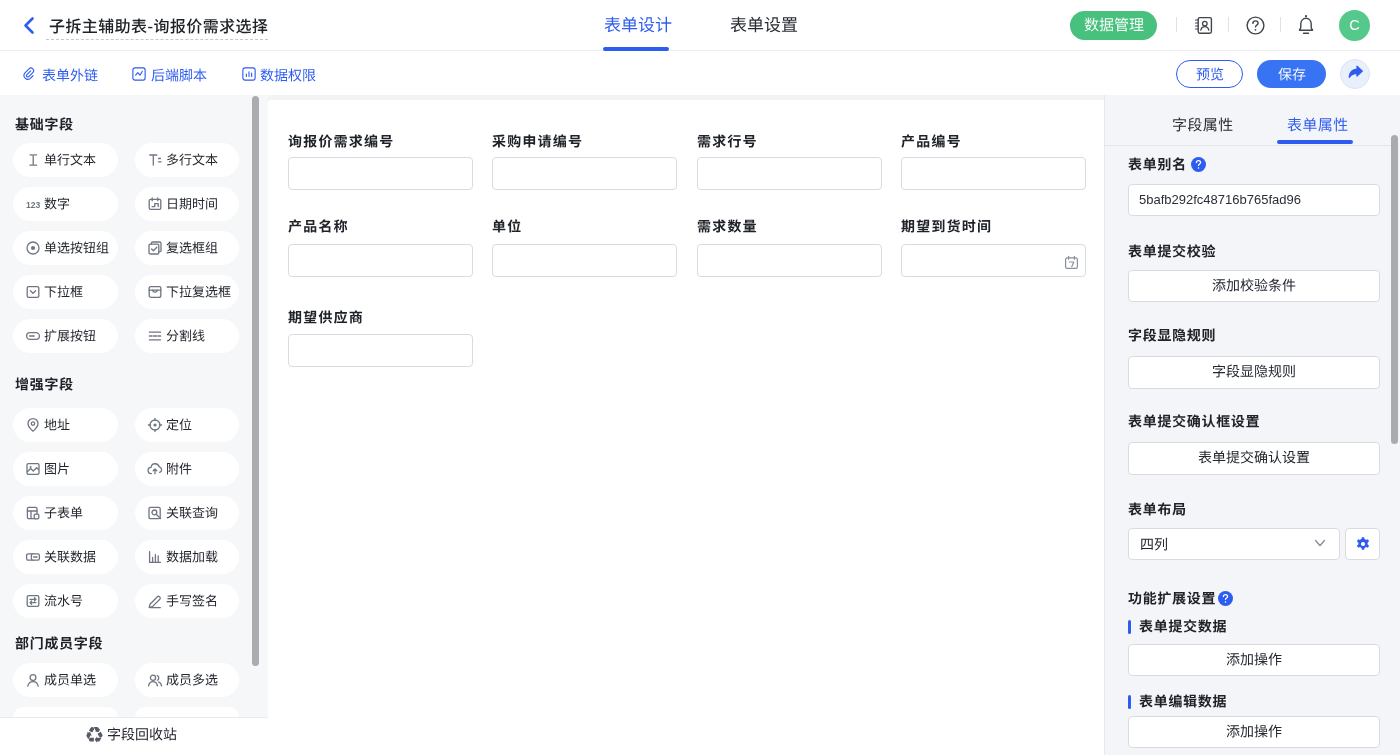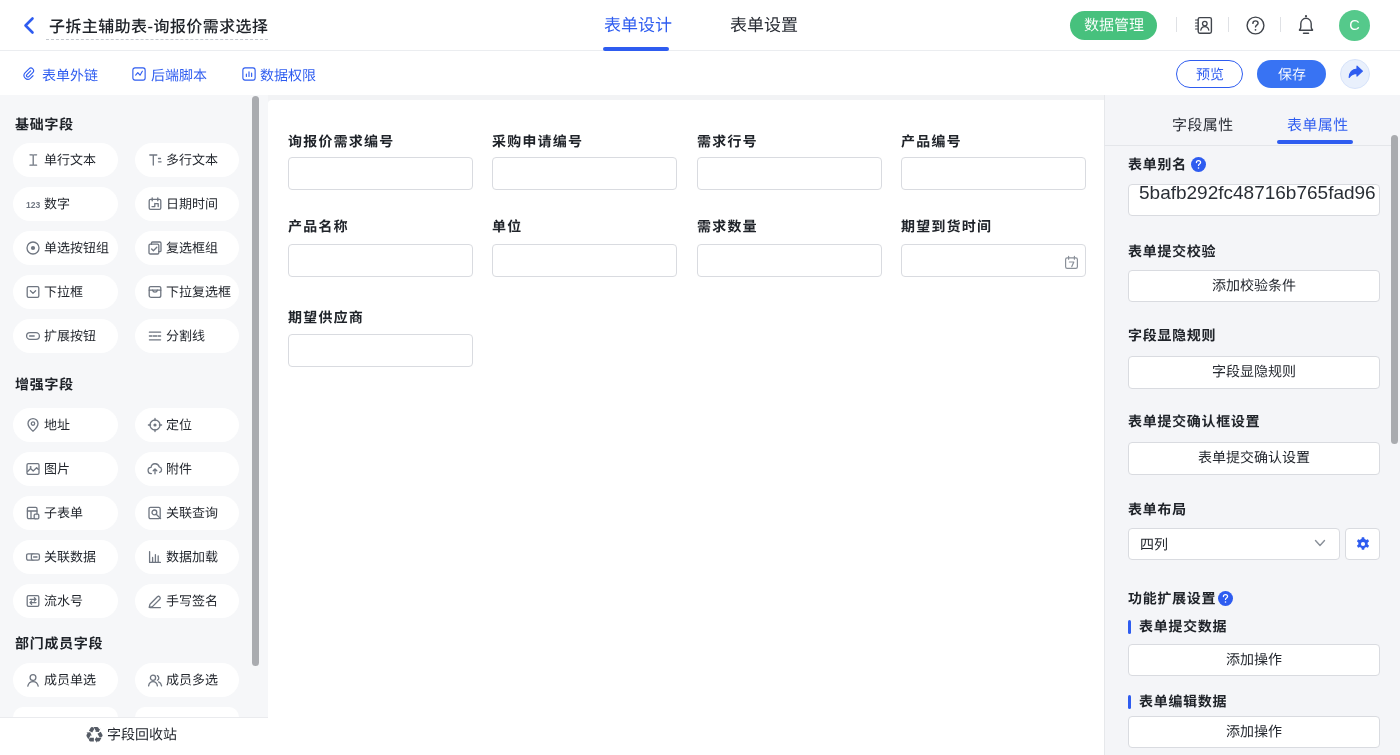--- a/index.html
+++ b/index.html
@@ -571,21 +571,21 @@
           <use href="#gB522b" x="2100"></use>
           <use href="#gB540d" x="3150"></use>
         </g>
       </svg></div>
 <svg style="position:absolute;left:1190.5px;top:157px" width="15" height="15" viewBox="0 0 15 15">
       <circle cx="7.5" cy="7.5" r="7.5" fill="#2e5cf0"></circle>
       <path d="M5.4 5.6c0-1.2 1-2 2.1-2s2.1.8 2.1 1.9c0 1.4-2.1 1.6-2.1 2.9" stroke="#fff" stroke-width="1.25" stroke-linecap="round" fill="none"></path>
       <circle cx="7.5" cy="11" r=".8" fill="#fff"></circle>
     </svg>
 <div style="position:absolute;left:1128px;top:184px;width:252px;height:32px;background:#fff;border:1px solid #d9dbe0;border-radius:4px"></div>
-<div style="position:absolute;left:1139px;top:177px;width:240px;height:28px;line-height:32px;font-size:19px;color:#2a2f36">5bafb292fc48716b765fad96</div>
+<div style="position:absolute;left:1139px;top:184px;width:240px;height:28px;line-height:32px;font-size:13px;color:#2a2f36">5bafb292fc48716b765fad96</div>
 <div style="position:absolute;left:1128px;top:243.8px;line-height:0"><svg width="88.2" height="16.8" style="overflow:visible" fill="#1f2329">
         <g transform="translate(0,12.32) scale(0.014000,-0.014000)">
           <use href="#gB8868" x="0"></use>
           <use href="#gB5355" x="1050"></use>
           <use href="#gB63d0" x="2100"></use>
           <use href="#gB4ea4" x="3150"></use>
           <use href="#gB6821" x="4200"></use>
           <use href="#gB9a8c" x="5250"></use>
         </g>
       </svg></div>

